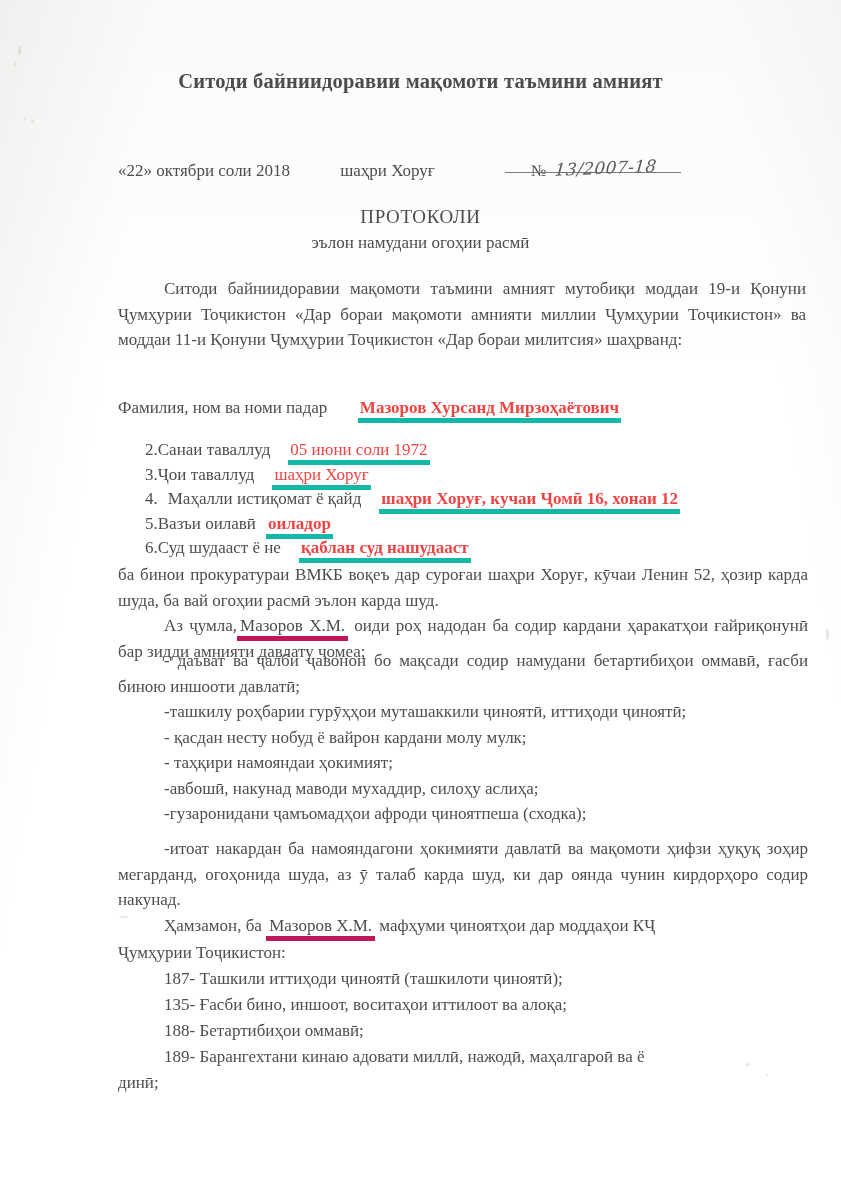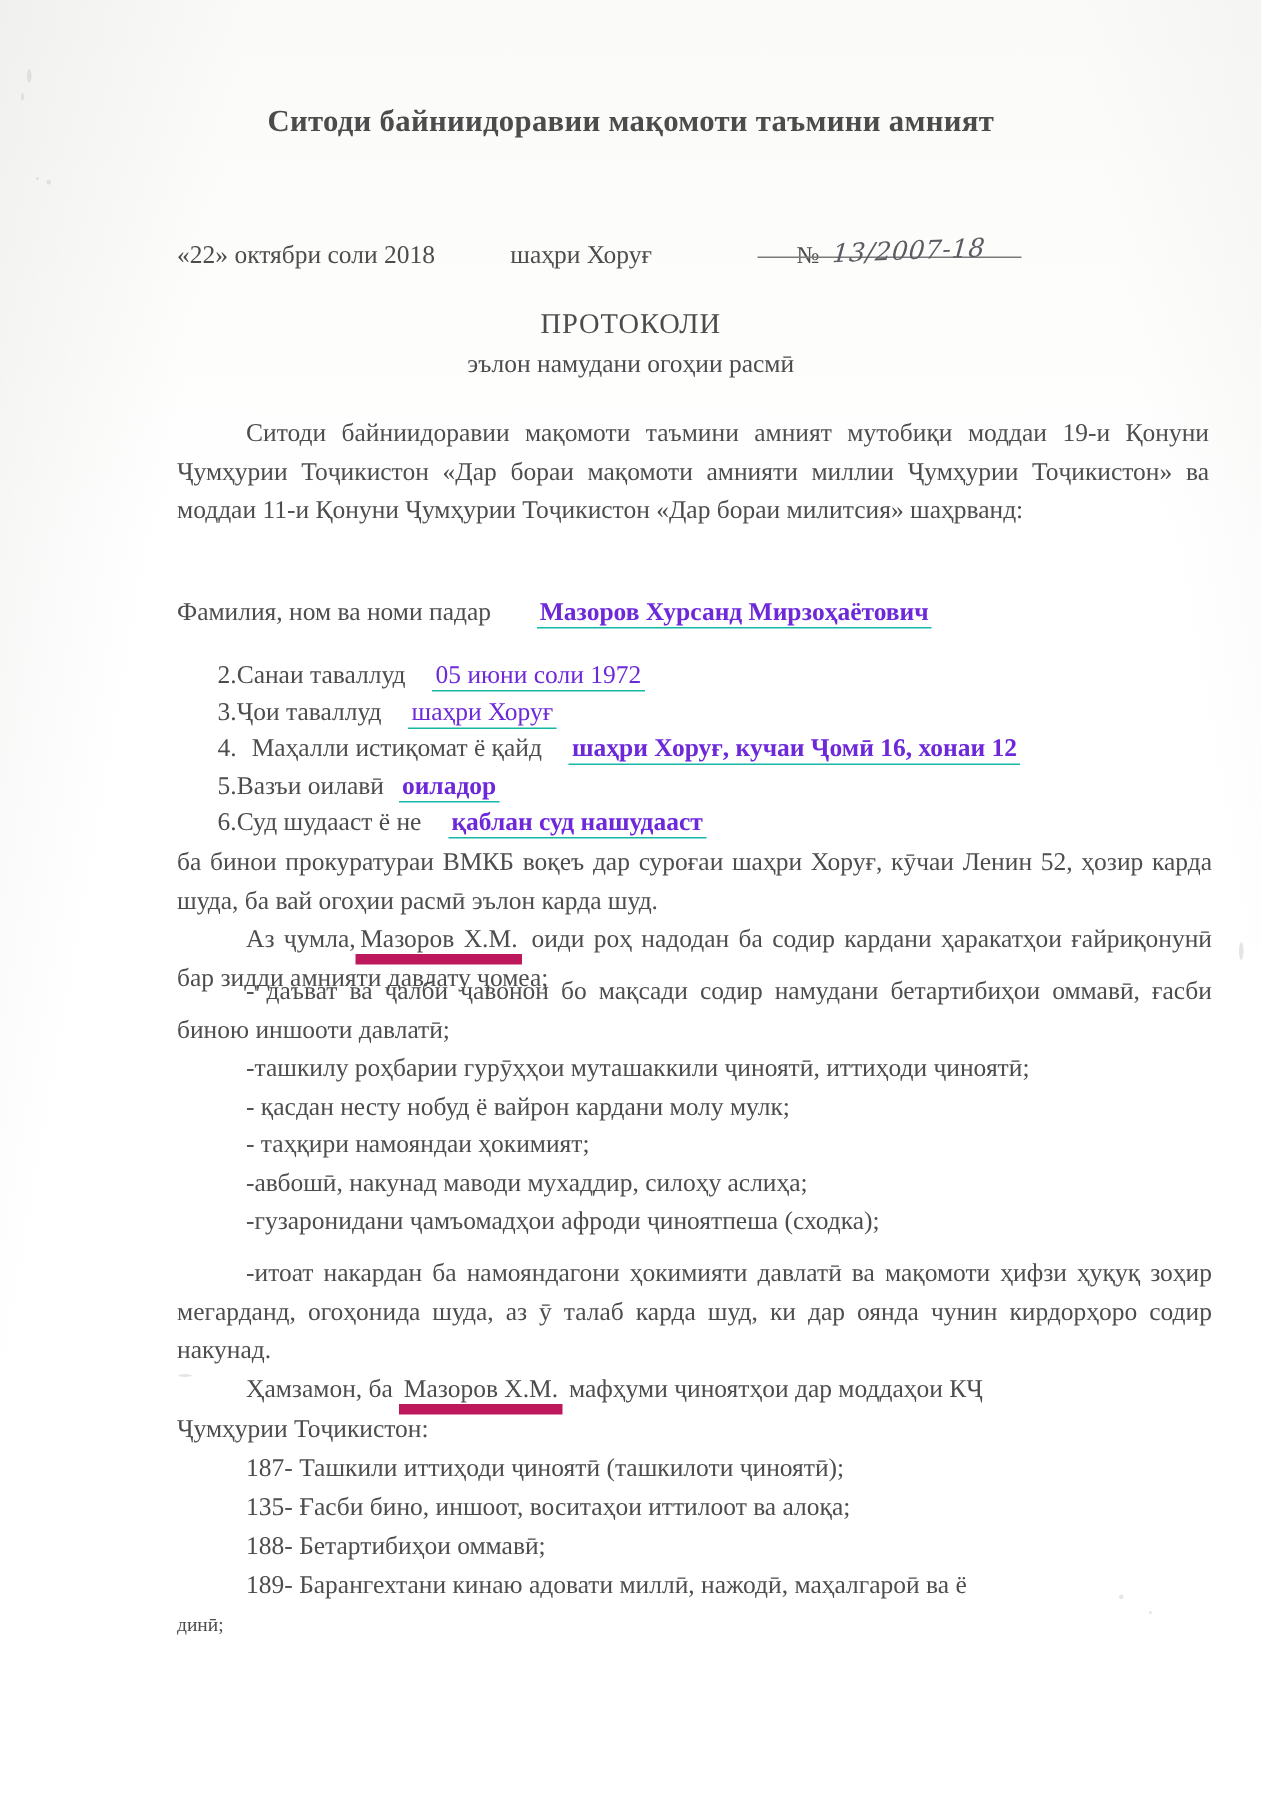--- a/index.html
+++ b/index.html
@@ -117,28 +117,28 @@
   p.just {
     margin: 0 0 0 0;
     text-align: justify;
     text-justify: inter-word;
     font-size: 17px;
     line-height: 25.5px;
     color: #4d4d4d;
   }
   p.just.indent { text-indent: 46px; }
   .field-value {
-    border-bottom: 1px solid #14b8a6;
+    border-bottom: 5px solid #14b8a6;
     padding: 0 2px 1px 2px;
     font-weight: bold;
-    color: #6d28d9;
+    color: #ef4444;
   }
   .field-value.thin { font-weight: normal; }
   .inline-name {
-    border-bottom: 7px solid #be185d;
+    border-bottom: 5px solid #be185d;
     padding: 0 3px 1px 3px;
   }
 
   .name-line {
     position: absolute;
     left: 118px;
     top: 398px;
     font-size: 17px;
     color: #4d4d4d;
     white-space: nowrap;
@@ -205,21 +205,21 @@
   }
   .art-item {
     font-size: 17px;
     line-height: 26px;
     color: #4d4d4d;
     padding-left: 46px;
     text-align: justify;
   }
   .art-item.last { padding-left: 46px; }
   .art-tailword {
-    font-size: 13px;
+    font-size: 17px;
     line-height: 26px;
     color: #4d4d4d;
   }
 </style>
 </head>
 <body>
 
 <div class="page">
   <div class="scan-tint"></div>
 

